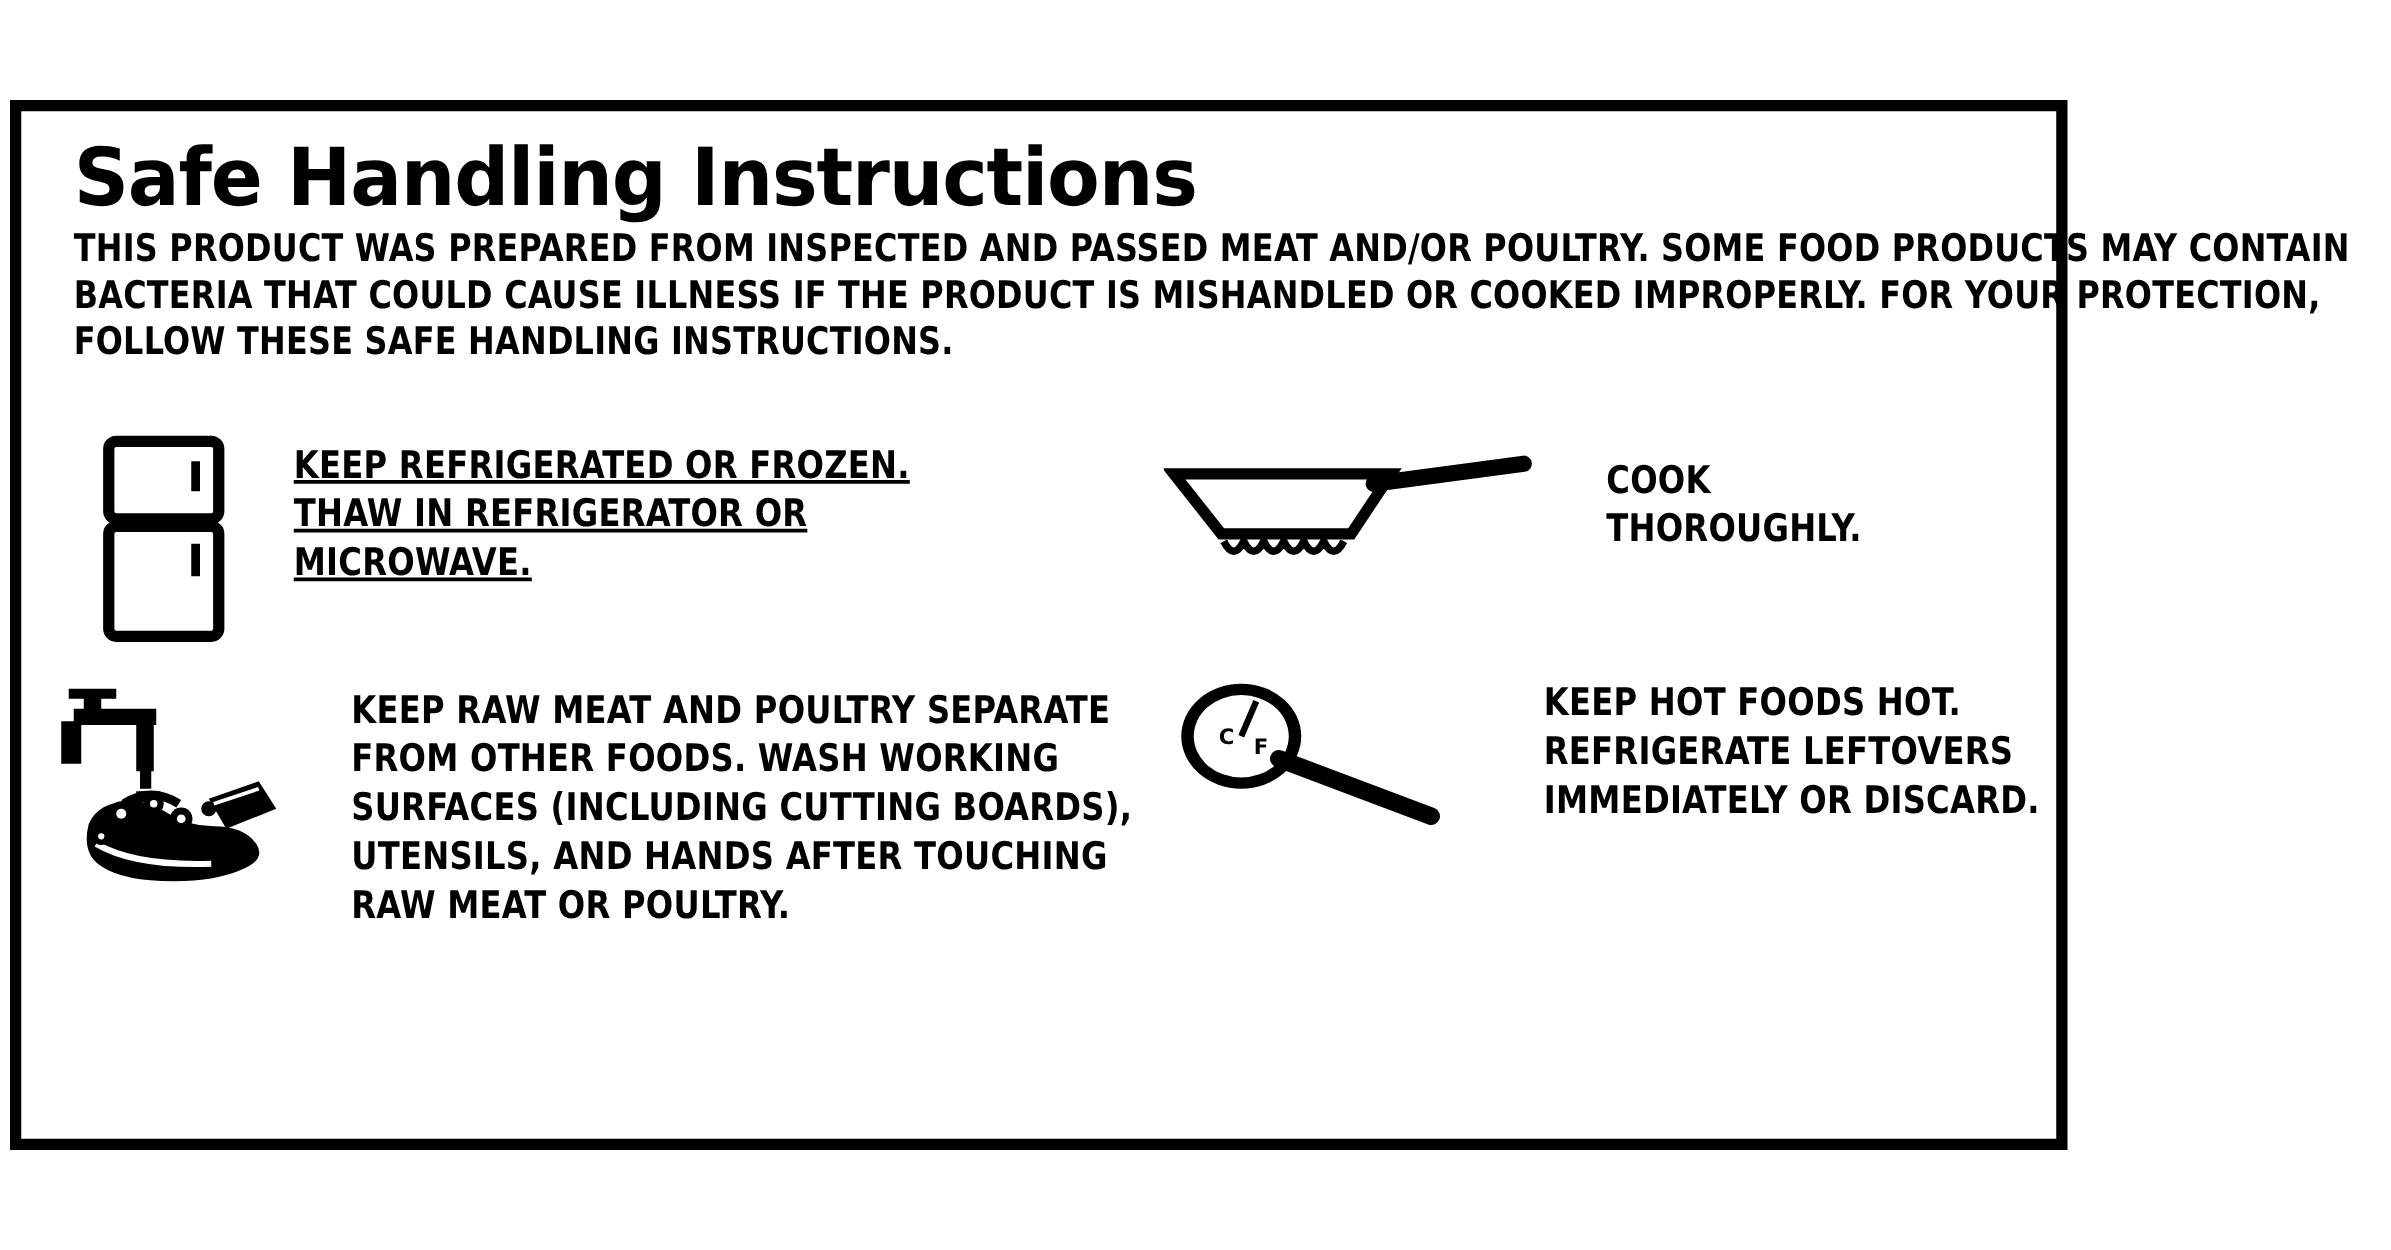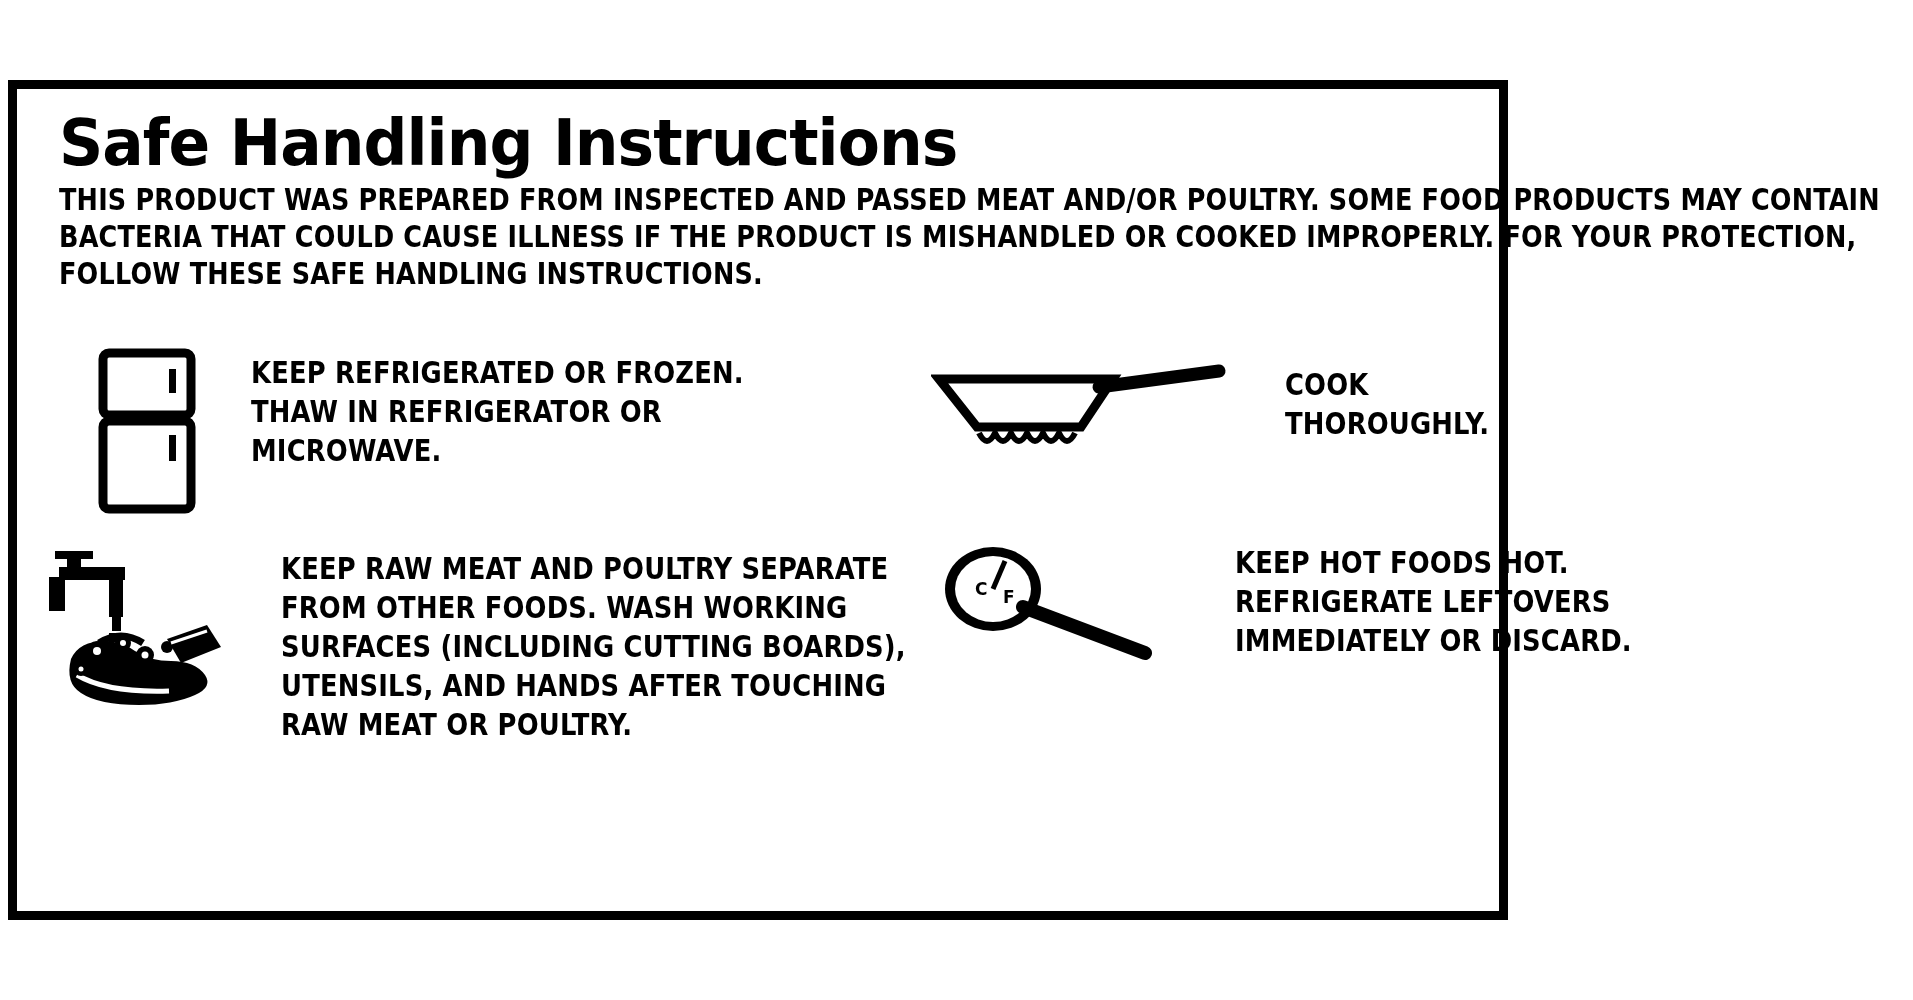--- a/index.html
+++ b/index.html
@@ -11,21 +11,21 @@
     overflow: hidden;
   }
   body {
     font-family: "Liberation Sans", sans-serif;
     color: #000000;
   }
   .label-outer {
     position: absolute;
     left: 8px;
     top: 80px;
-    width: 1500px;
+    width: 1646px;
     height: 840px;
     box-sizing: border-box;
     border: 9px solid #000000;
     background: #ffffff;
   }
   .label-inner {
     position: absolute;
     left: 0;
     top: 0;
     right: 0;
@@ -82,21 +82,21 @@
     font-weight: bold;
     font-size: 30.5px;
     line-height: 1.28;
     letter-spacing: 0.2px;
     transform: scaleX(0.94);
     transform-origin: left top;
     white-space: pre-line;
   }
 
   
-  #row-fridge { position: absolute; left: 16px; top: 0; }
+  #row-fridge { position: absolute; left: 0; top: 0; text-decoration: underline; }
   #row-wash   { position: absolute; left: -40px; top: 200px; }
   #row-cook   { position: absolute; left: 0; top: 14px; }
   #row-therm  { position: absolute; left: 0; top: 190px; }
 
   .txt-fridge { margin-left: 50px; margin-top: 6px; width: 700px; }
   .txt-wash   { margin-left: 50px; margin-top: 2px; width: 740px; }
   .txt-cook   { margin-left: 44px; margin-top: 4px; width: 520px; }
   .txt-therm  { margin-left: 44px; margin-top: 6px; width: 560px; }
 
   svg { display: block; }

